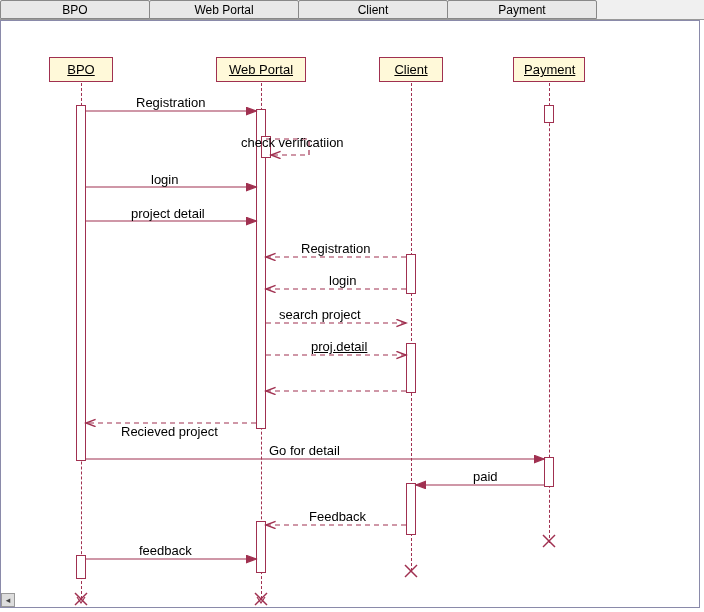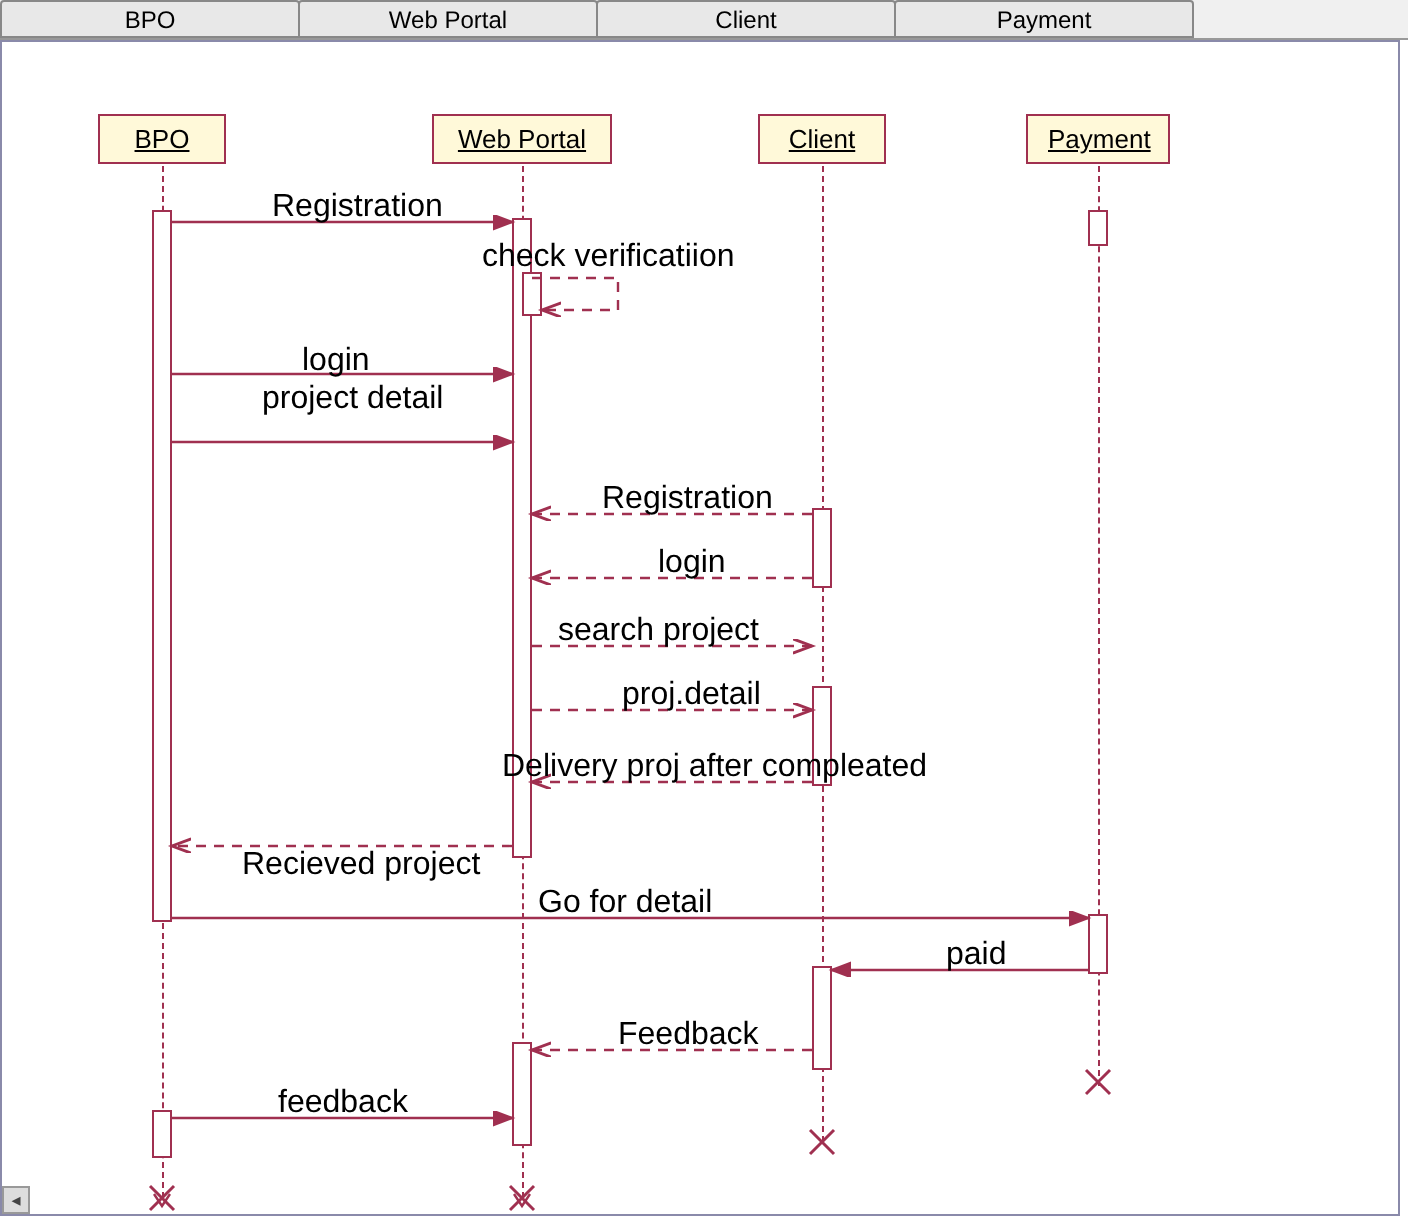--- a/index.html
+++ b/index.html
@@ -57,21 +57,21 @@
     border-left: 1.2px dashed #a03050;
   }
   .activation {
     position: absolute;
     width: 10px;
     background: #fff;
     border: 1px solid #a03050;
   }
   .msg-label {
     position: absolute;
-    font-size: 16px;
+    font-size: 13px;
     white-space: nowrap;
     text-align: center;
   }
   svg { position: absolute; left: 0; top: 0; }
   .arr-solid { stroke: #a03050; stroke-width: 1.2; fill: none; }
   .arr-dash { stroke: #a03050; stroke-width: 1.2; fill: none; stroke-dasharray: 5,4; }
   .arr-head { fill: #a03050; stroke: #a03050; }
   .arr-head-open { fill: none; stroke: #a03050; stroke-width: 1.2; }
   .dest-x { stroke: #a03050; stroke-width: 1.5; }
   .scroll-corner {
@@ -172,28 +172,27 @@
     <g class="dest-x">
           <line x1="74" y1="572" x2="86" y2="584"></line>
           <line x1="86" y1="572" x2="74" y2="584"></line>
         </g>
 
     <path d="M76 576 L80 582 L84 576" class="arr-head-open"></path>
     <path d="M256 576 L260 582 L264 576" class="arr-head-open"></path>
   </svg>
 
   <span class="msg-label" style="left:135px; top:74px;">Registration</span>
-  <span class="msg-label" style="left:240px; top:99px;">check verificatiion</span>
+  <span class="msg-label" style="left:240px; top:114px;">check verificatiion</span>
   <span class="msg-label" style="left:150px; top:151px;">login</span>
-  <span class="msg-label" style="left:130px; top:170px;">project detail</span>
+  <span class="msg-label" style="left:130px; top:185px;">project detail</span>
   <span class="msg-label" style="left:300px; top:220px;">Registration</span>
   <span class="msg-label" style="left:328px; top:252px;">login</span>
   <span class="msg-label" style="left:278px; top:286px;">search project</span>
-  <span class="msg-label" style="left:310px; top:318px;">proj.detail</span>
-  <span class="msg-label" style="left:250px; top:354px;">Delivery proj after compleated</span>
+  <span class="msg-label" style="left:310px; top:318px;text-decoration:underline;">proj.detail</span>
   <span class="msg-label" style="left:120px; top:386px;margin-top:17px;">Recieved project</span>
   <span class="msg-label" style="left:268px; top:422px;">Go for detail</span>
   <span class="msg-label" style="left:472px; top:448px;">paid</span>
   <span class="msg-label" style="left:308px; top:488px;">Feedback</span>
   <span class="msg-label" style="left:138px; top:522px;">feedback</span>
 
 </div>
 <div class="scroll-corner scroll-arrow">◂</div>
 </div>
 

